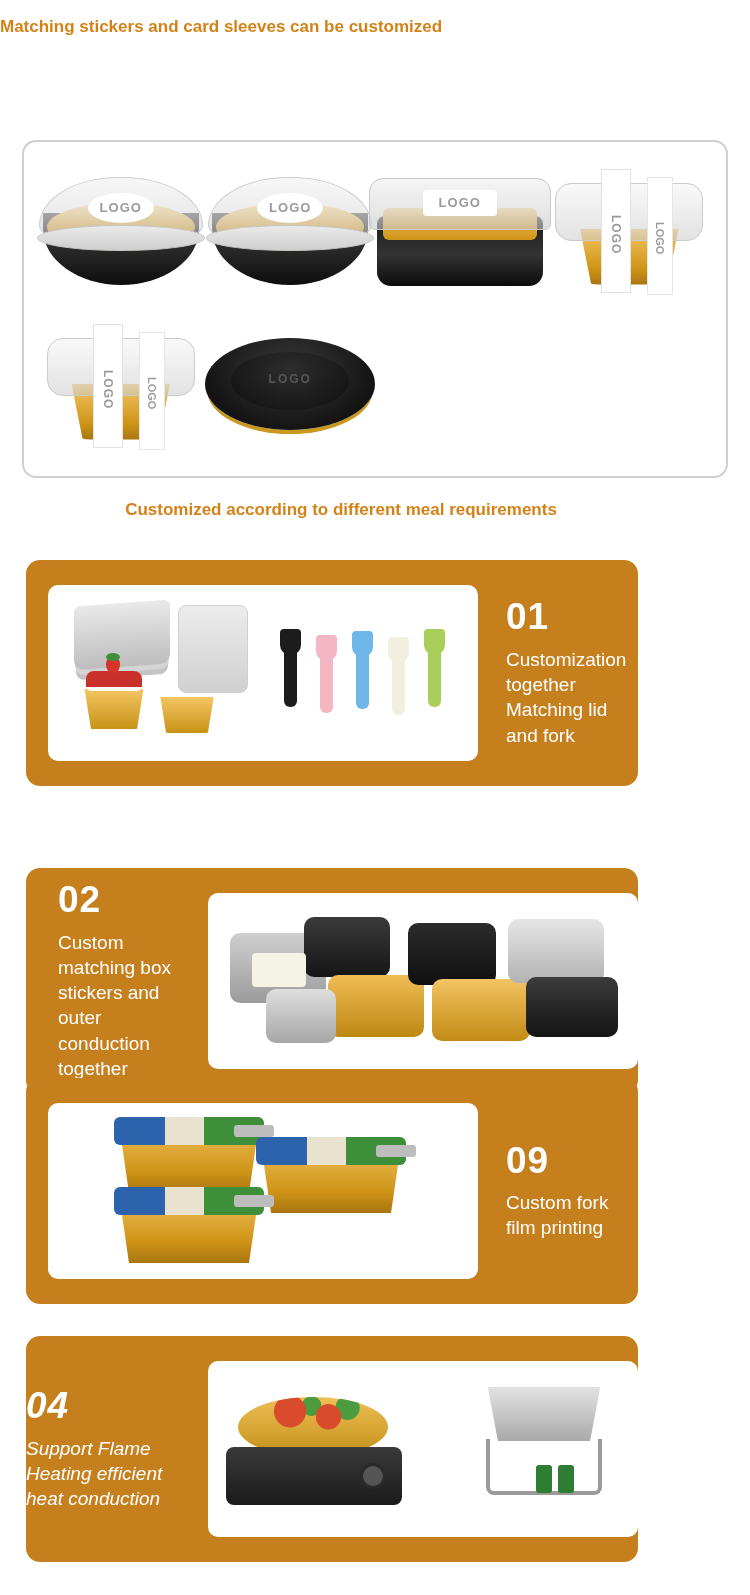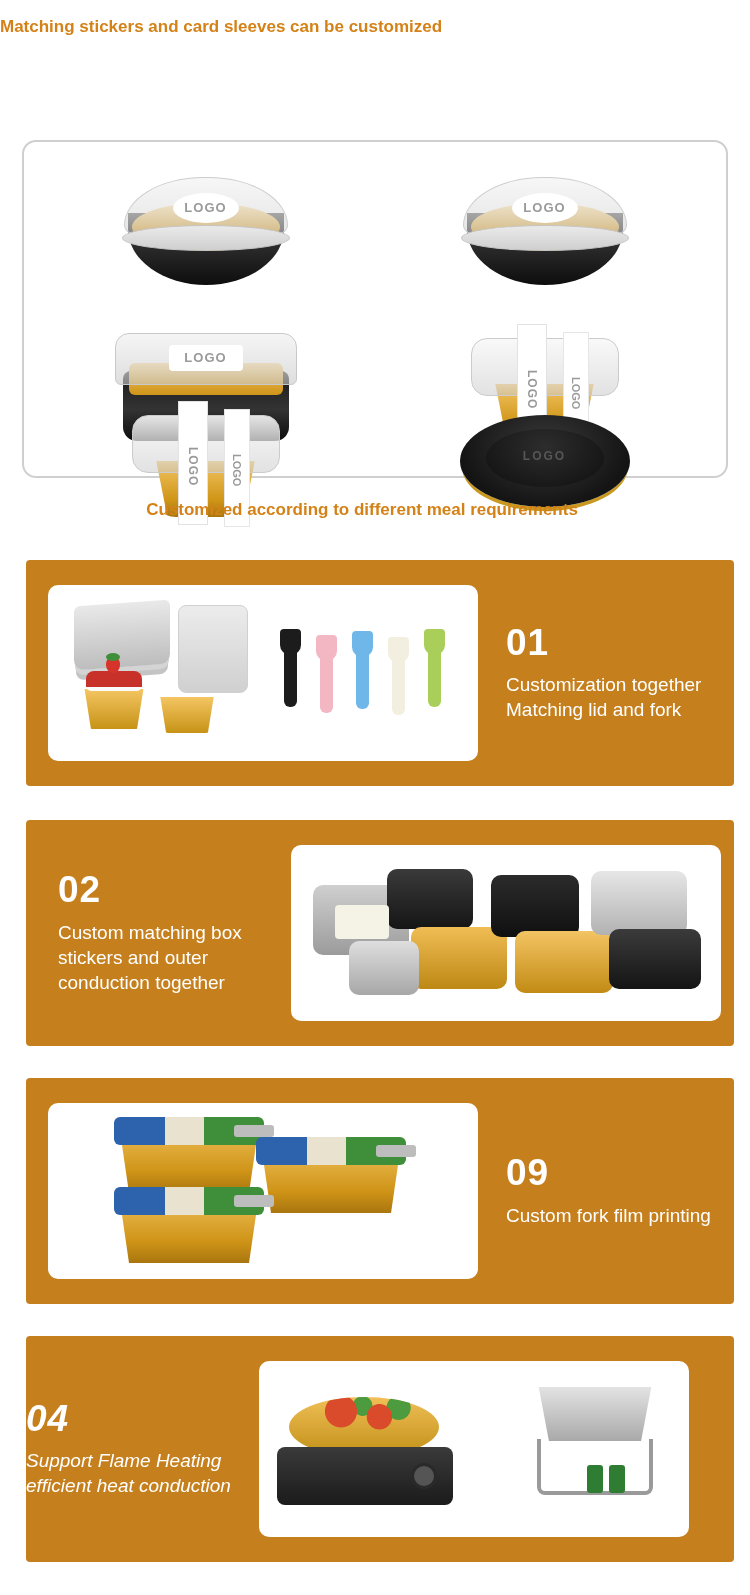--- a/index.html
+++ b/index.html
@@ -37,21 +37,21 @@
     width: 706px;
     height: 338px;
     border: 2px solid #cfcfcf;
     border-radius: 14px;
     background: #fff;
   }
   .showcase-grid {
     position: absolute;
     inset: 12px;
     display: grid;
-    grid-template-columns: repeat(2, 1fr);
+    grid-template-columns: repeat(4, 1fr);
     grid-template-rows: repeat(2, 1fr);
   }
   .cell { position: relative; }
 
   
   .bowl-wrap { position: absolute; left: 50%; top: 50%; transform: translate(-50%,-50%); }
 
   
   .round-bowl { width: 172px; height: 118px; position: relative; }
   .round-bowl .base {
@@ -152,50 +152,50 @@
     background: radial-gradient(ellipse at 50% 30%, #2d2d2d, #0f0f0f);
   }
   .lid-top .ltext {
     position: absolute; left: 50%; top: 40px; transform: translateX(-50%);
     color: #565656; font-size: 12px; font-weight: bold; letter-spacing: 2px;
   }
 
   
   .mid-caption {
     position: absolute; left: 0; top: 500px; width: 682px;
-    text-align: center; color: #d48217; font-size: 17px; font-weight: bold; margin-left: 21px;
+    text-align: center; color: #d48217; font-size: 17px; font-weight: bold;
   }
 
   
   .card {
     position: absolute;
     left: 26px;
-    width: 708px;
+    width: 612px;
     background: #c57f1d;
-    border-radius: 4px;
+    border-radius: 14px;
   }
   .card-inner { display: flex; align-items: center; height: 100%; }
   .card.left-img .photo { margin-left: 22px; }
   .card .photo {
     background: #fff;
     border-radius: 10px;
     position: relative;
     overflow: hidden;
     flex: none;
   }
   .card .txt { color: #fff; }
   .card .num {
     font-size: 37px; font-weight: bold; line-height: 1.05; letter-spacing: 1px;
   }
   .card .desc {
     font-size: 19px; line-height: 1.32; margin-top: 10px; font-weight: normal;
   }
 
   #card1 { top: 560px; height: 226px; }
-  #card2 { top: 820px; height: 226px; }
+  #card2 { top: 868px; height: 226px; }
   #card3 { top: 1078px; height: 226px; }
   #card4 { top: 1336px; height: 226px; }
 
   #card1 .photo { width: 430px; height: 176px; margin-left: 22px; }
   #card1 .txt { margin-left: 28px; }
   #card2 .photo { width: 430px; height: 176px; margin-left: 28px; }
   #card2 .txt { margin-left: 32px; width: 205px; }
   #card3 .photo { width: 430px; height: 176px; margin-left: 22px; }
   #card3 .txt { margin-left: 28px; }
   #card4 .photo { width: 430px; height: 176px; margin-left: 28px; }

